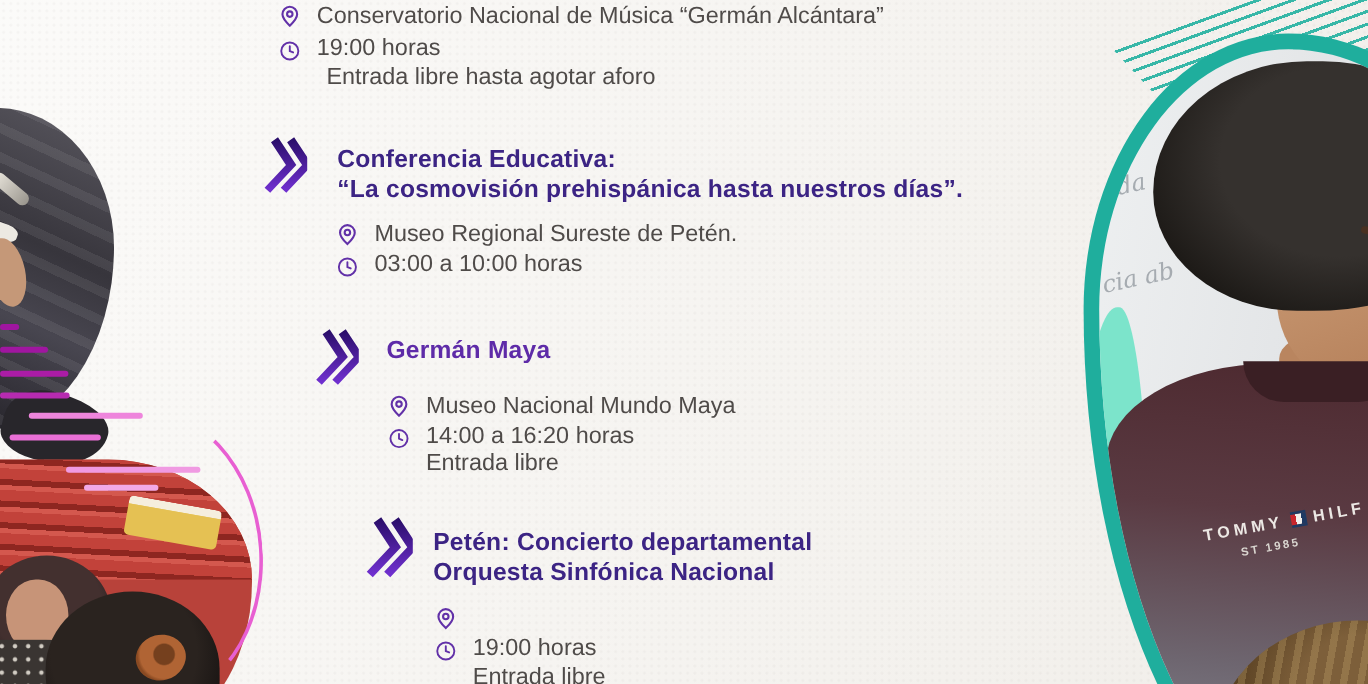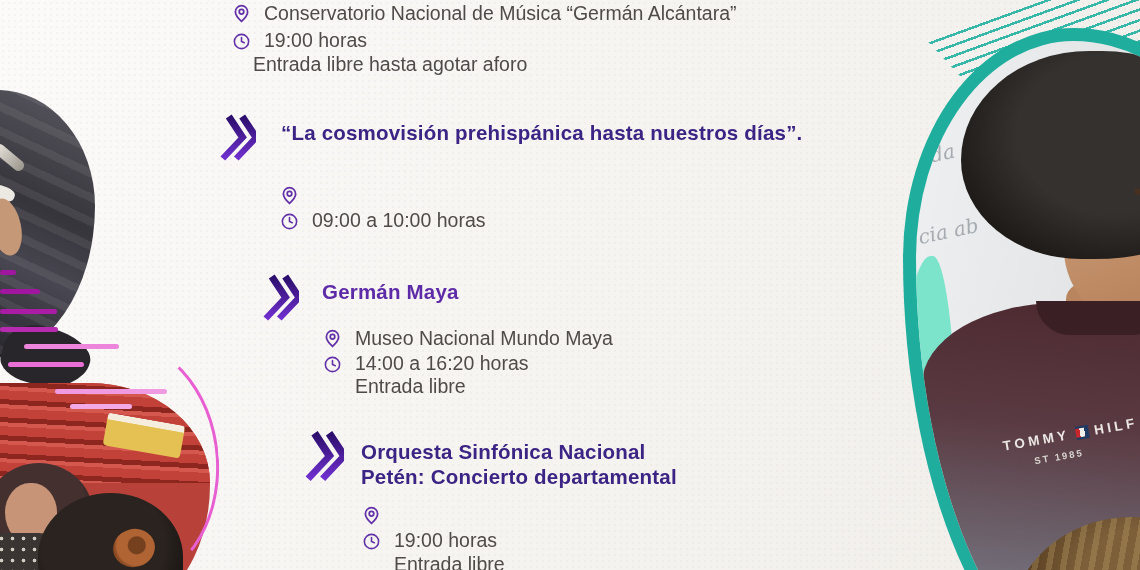--- a/index.html
+++ b/index.html
@@ -88,21 +88,21 @@
     color:#d9d5cf;font-size:9.5px;letter-spacing:2px;font-weight:bold;}
   .photo-r .head2{position:absolute;left:96px;top:476px;width:240px;height:175px;
     border-radius:50% 50% 0 0 / 60% 60% 0 0;
     background:radial-gradient(ellipse at 50% 35%, #7d5f3a 0 30%, #5c4324 60%, #3e2c15 88%);}
   .photo-r .head2-sheen{position:absolute;inset:0;border-radius:inherit;
     background:repeating-linear-gradient(100deg, rgba(205,175,115,.28) 0 6px, transparent 6px 14px);}
   
   .chev{position:absolute;z-index:5;}
   .title{position:absolute;z-index:5;font-weight:bold;font-size:20.5px;line-height:24.5px;
     letter-spacing:.2px;white-space:nowrap;}
-  .row{position:absolute;z-index:5;display:flex;gap:12px;align-items:center;
+  .row{position:absolute;z-index:5;display:flex;gap:12px;align-items:flex-end;
     white-space:nowrap;font-size:19.5px;color:#4f4b49;}
   .row .ic{width:22px;display:flex;justify-content:center;margin-top:1px;flex:none;}
   .note{position:absolute;z-index:5;font-size:19.5px;color:#4f4b49;white-space:nowrap;}
 </style>
 </head>
 <body>
 
 <svg width="0" height="0" style="position:absolute" aria-hidden="true">
   <defs>
     <linearGradient id="chevgrad" x1="0" y1="0" x2="0" y2="1">
@@ -184,50 +184,52 @@
     </div>
     <div class="row" style="left:230px;top:29px">
       <span class="ic">
         <svg viewBox="0 0 24 24" width="19" height="19" fill="none" stroke="#6231a8" stroke-width="2">
           <circle cx="12" cy="12" r="9"></circle>
             <path d="M12 7v5l3.5 1.5" stroke-linecap="round"></path>
         </svg>
       </span>
       <span>19:00 horas</span>
     </div>
-    <div class="note" style="left:253px;top:53px">Entrada libre hasta agotar aforo</div>
+    <div class="note" style="left:272px;top:53px">Entrada libre hasta agotar aforo</div>
   </section>
 
   
   <section style="display:contents">
     <svg class="chev" style="left:219px;top:111px" viewBox="0 0 44 56" width="37" height="53">
       <g fill="none" stroke="url(#chevgrad)" stroke-width="8" transform="skewX(-8) translate(10,0)">
         <path d="M2 3 L22 28 L2 53"></path>
           <path d="M18 3 L38 28 L18 53"></path>
       </g>
     </svg>
     <div class="title" style="left:281px;top:121px;color:#3c2484">
+      <div>Conferencia Educativa:</div>
       <div>“La cosmovisión prehispánica hasta nuestros días”.</div>
     </div>
     <div class="row" style="left:278px;top:183px">
       <span class="ic">
         <svg viewBox="0 0 24 24" width="21" height="23" fill="none" stroke="#6231a8" stroke-width="2">
           <path d="M12 21c-4.5-4.2-7-7.6-7-10.8C5 6.3 8.1 3 12 3s7 3.3 7 7.2c0 3.2-2.5 6.6-7 10.8z"></path>
           <circle cx="12" cy="10" r="2.6"></circle>
         </svg>
       </span>
+      <span>Museo Regional Sureste de Petén.</span>
     </div>
     <div class="row" style="left:278px;top:209px">
       <span class="ic">
         <svg viewBox="0 0 24 24" width="19" height="19" fill="none" stroke="#6231a8" stroke-width="2">
           <circle cx="12" cy="12" r="9"></circle>
             <path d="M12 7v5l3.5 1.5" stroke-linecap="round"></path>
         </svg>
       </span>
-      <span>09:00 a 10:00 horas</span>
+      <span>03:00 a 10:00 horas</span>
     </div>
   </section>
 
   
   <section style="display:contents">
     <svg class="chev" style="left:262px;top:271px" viewBox="0 0 44 56" width="37" height="53">
       <g fill="none" stroke="url(#chevgrad)" stroke-width="8" transform="skewX(-8) translate(10,0)">
         <path d="M2 3 L22 28 L2 53"></path>
           <path d="M18 3 L38 28 L18 53"></path>
       </g>
@@ -258,22 +260,22 @@
 
   
   <section style="display:contents">
     <svg class="chev" style="left:304px;top:428px" viewBox="0 0 44 56" width="40" height="56">
       <g fill="none" stroke="url(#chevgrad)" stroke-width="8" transform="skewX(-8) translate(10,0)">
         <path d="M2 3 L22 28 L2 53"></path>
           <path d="M18 3 L38 28 L18 53"></path>
       </g>
     </svg>
     <div class="title" style="left:361px;top:440px;color:#3c2484">
+      <div>Petén: Concierto departamental</div>
       <div>Orquesta Sinfónica Nacional</div>
-      <div>Petén: Concierto departamental</div>
     </div>
     <div class="row" style="left:360px;top:503px">
       <span class="ic">
         <svg viewBox="0 0 24 24" width="21" height="23" fill="none" stroke="#6231a8" stroke-width="2">
           <path d="M12 21c-4.5-4.2-7-7.6-7-10.8C5 6.3 8.1 3 12 3s7 3.3 7 7.2c0 3.2-2.5 6.6-7 10.8z"></path>
           <circle cx="12" cy="10" r="2.6"></circle>
         </svg>
       </span>
     </div>
     <div class="row" style="left:360px;top:529px">

